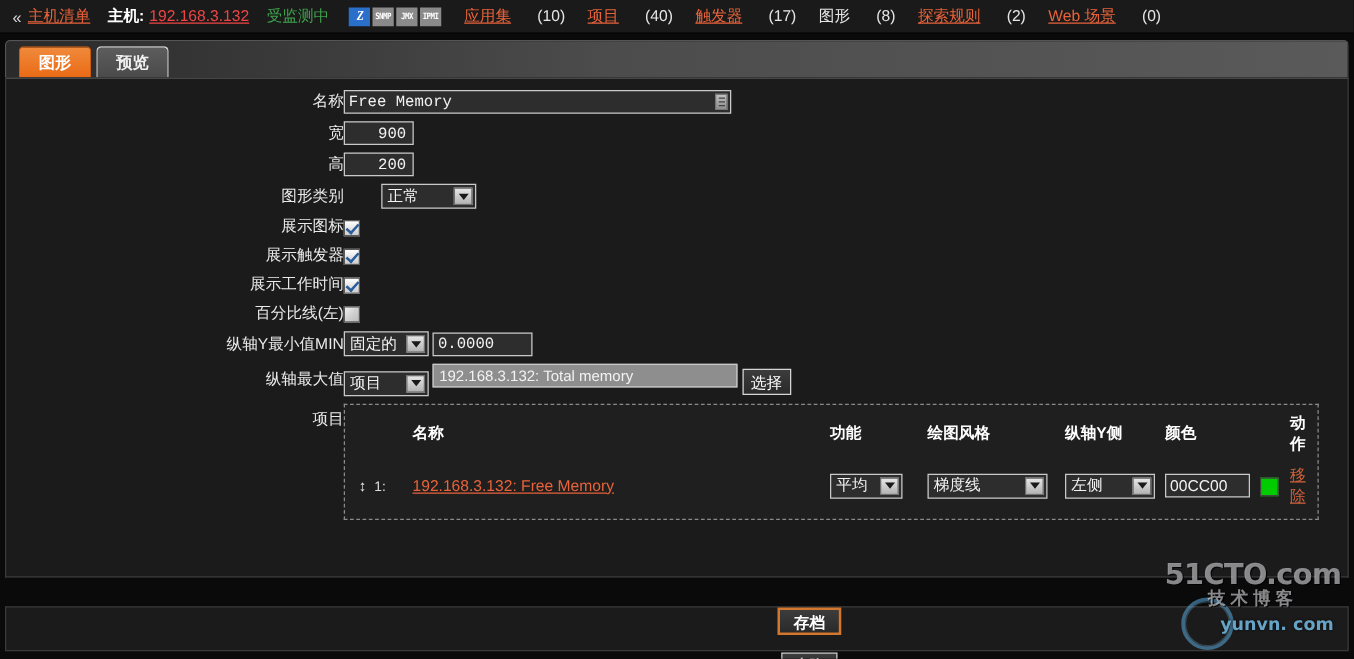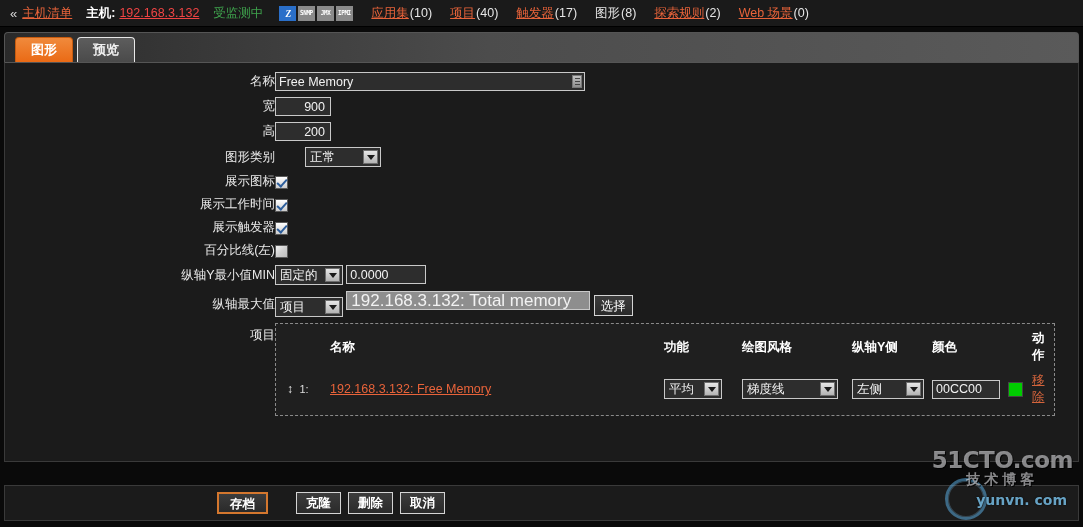--- a/index.html
+++ b/index.html
@@ -72,21 +72,21 @@
     letter-spacing: -0.5px;
     line-height: 1;
   }
   .avail-icon.z { background: #2a6fc9; color: #ffffff; font-size: 11px; font-family: "Liberation Serif", serif; font-style: italic; }
   .avail-icon.snmp { background: #8a8a8a; color: #ffffff; }
   .avail-icon.jmx  { background: #8a8a8a; color: #ffffff; }
   .avail-icon.ipmi { background: #8a8a8a; color: #ffffff; }
   .avail-icon span { transform: scaleX(0.85); display:block; }
 
   .hdr-nav { margin-left: 18px; font-size: 12.5px; }
-  .hdr-nav .cnt { color: #e6e6e6; margin-left: 1px; }
+  .hdr-nav .cnt { color: #e6e6e6; margin-left: 21px; }
   .hdr-nav .plain { color: #e6e6e6; }
 
   
   .tabbar-wrap {
     margin: 5px 4px 0 4px;
     height: 30px;
     background: linear-gradient(to right, #2a2a2a 0%, #4c4c4c 45%, #5a5a5a 100%);
     border: 1px solid #555;
     border-bottom: none;
     border-radius: 4px 4px 0 0;
@@ -140,21 +140,21 @@
     font-size: 12.5px;
     white-space: nowrap;
   }
   td.fld { text-align: left; }
 
   
   .txt {
     background: #2d2d2d;
     border: 1px solid #c9c9c9;
     color: #f2f2f2;
-    font-family: Liberation Sans, sans-serif;
+    font-family: Liberation Mono, monospace;
     font-size: 12.5px;
     height: 19px;
     padding: 0 3px;
     outline: none;
   }
   .txt.name { width: 310px; padding-right: 16px; }
   .name-wrap { position: relative; display: inline-block; }
   .name-grip {
     position: absolute; right: 3px; top: 3px;
     width: 10px; height: 13px;
@@ -167,21 +167,21 @@
     box-shadow: 0 3px 0 #444, 0 -3px 0 #444;
   }
   .txt.num { width: 56px; text-align: right; padding-right: 5px; }
   .txt.ymin { width: 80px; }
   .txt.color { width: 68px; font-family: "Liberation Sans", sans-serif; }
 
   .readonly {
     background: #8e8e8e;
     border: 1px solid #c9c9c9;
     color: #f2f2f2;
-    font-size: 17px;
+    font-size: 12px;
     height: 19px;
     line-height: 18px;
     padding: 0 4px;
     width: 244px;
     display: inline-block;
     white-space: nowrap;
     overflow: hidden;
   }
 
   
@@ -303,20 +303,21 @@
     left: 4px; right: 4px;
     bottom: 6px;
     height: 36px;
     background: #1b1b1b;
     border: 1px solid #3a3a3a;
     display: flex;
     align-items: center;
     justify-content: flex-start;
     padding-left: 212px;
     gap: 7px;
+    flex-direction: column;
   }
   .footer .sep { width: 14px; }
 
   
   .wm {
     position: absolute;
     pointer-events: none;
     user-select: none;
   }
   .wm-51cto {
@@ -435,26 +436,26 @@
         </span>
       </td>
     </tr>
 
     <tr>
       <td class="lbl">展示图标</td>
       <td class="fld"><span class="cbx checked"></span></td>
     </tr>
 
     <tr>
+      <td class="lbl">展示触发器</td>
+      <td class="fld"><span class="cbx checked"></span></td>
+    </tr>
+
+    <tr>
       <td class="lbl">展示工作时间</td>
-      <td class="fld"><span class="cbx checked"></span></td>
-    </tr>
-
-    <tr>
-      <td class="lbl">展示触发器</td>
       <td class="fld"><span class="cbx checked"></span></td>
     </tr>
 
     <tr>
       <td class="lbl">百分比线(左)</td>
       <td class="fld"><span class="cbx unchecked"></span></td>
     </tr>
 
 
     <tr>

